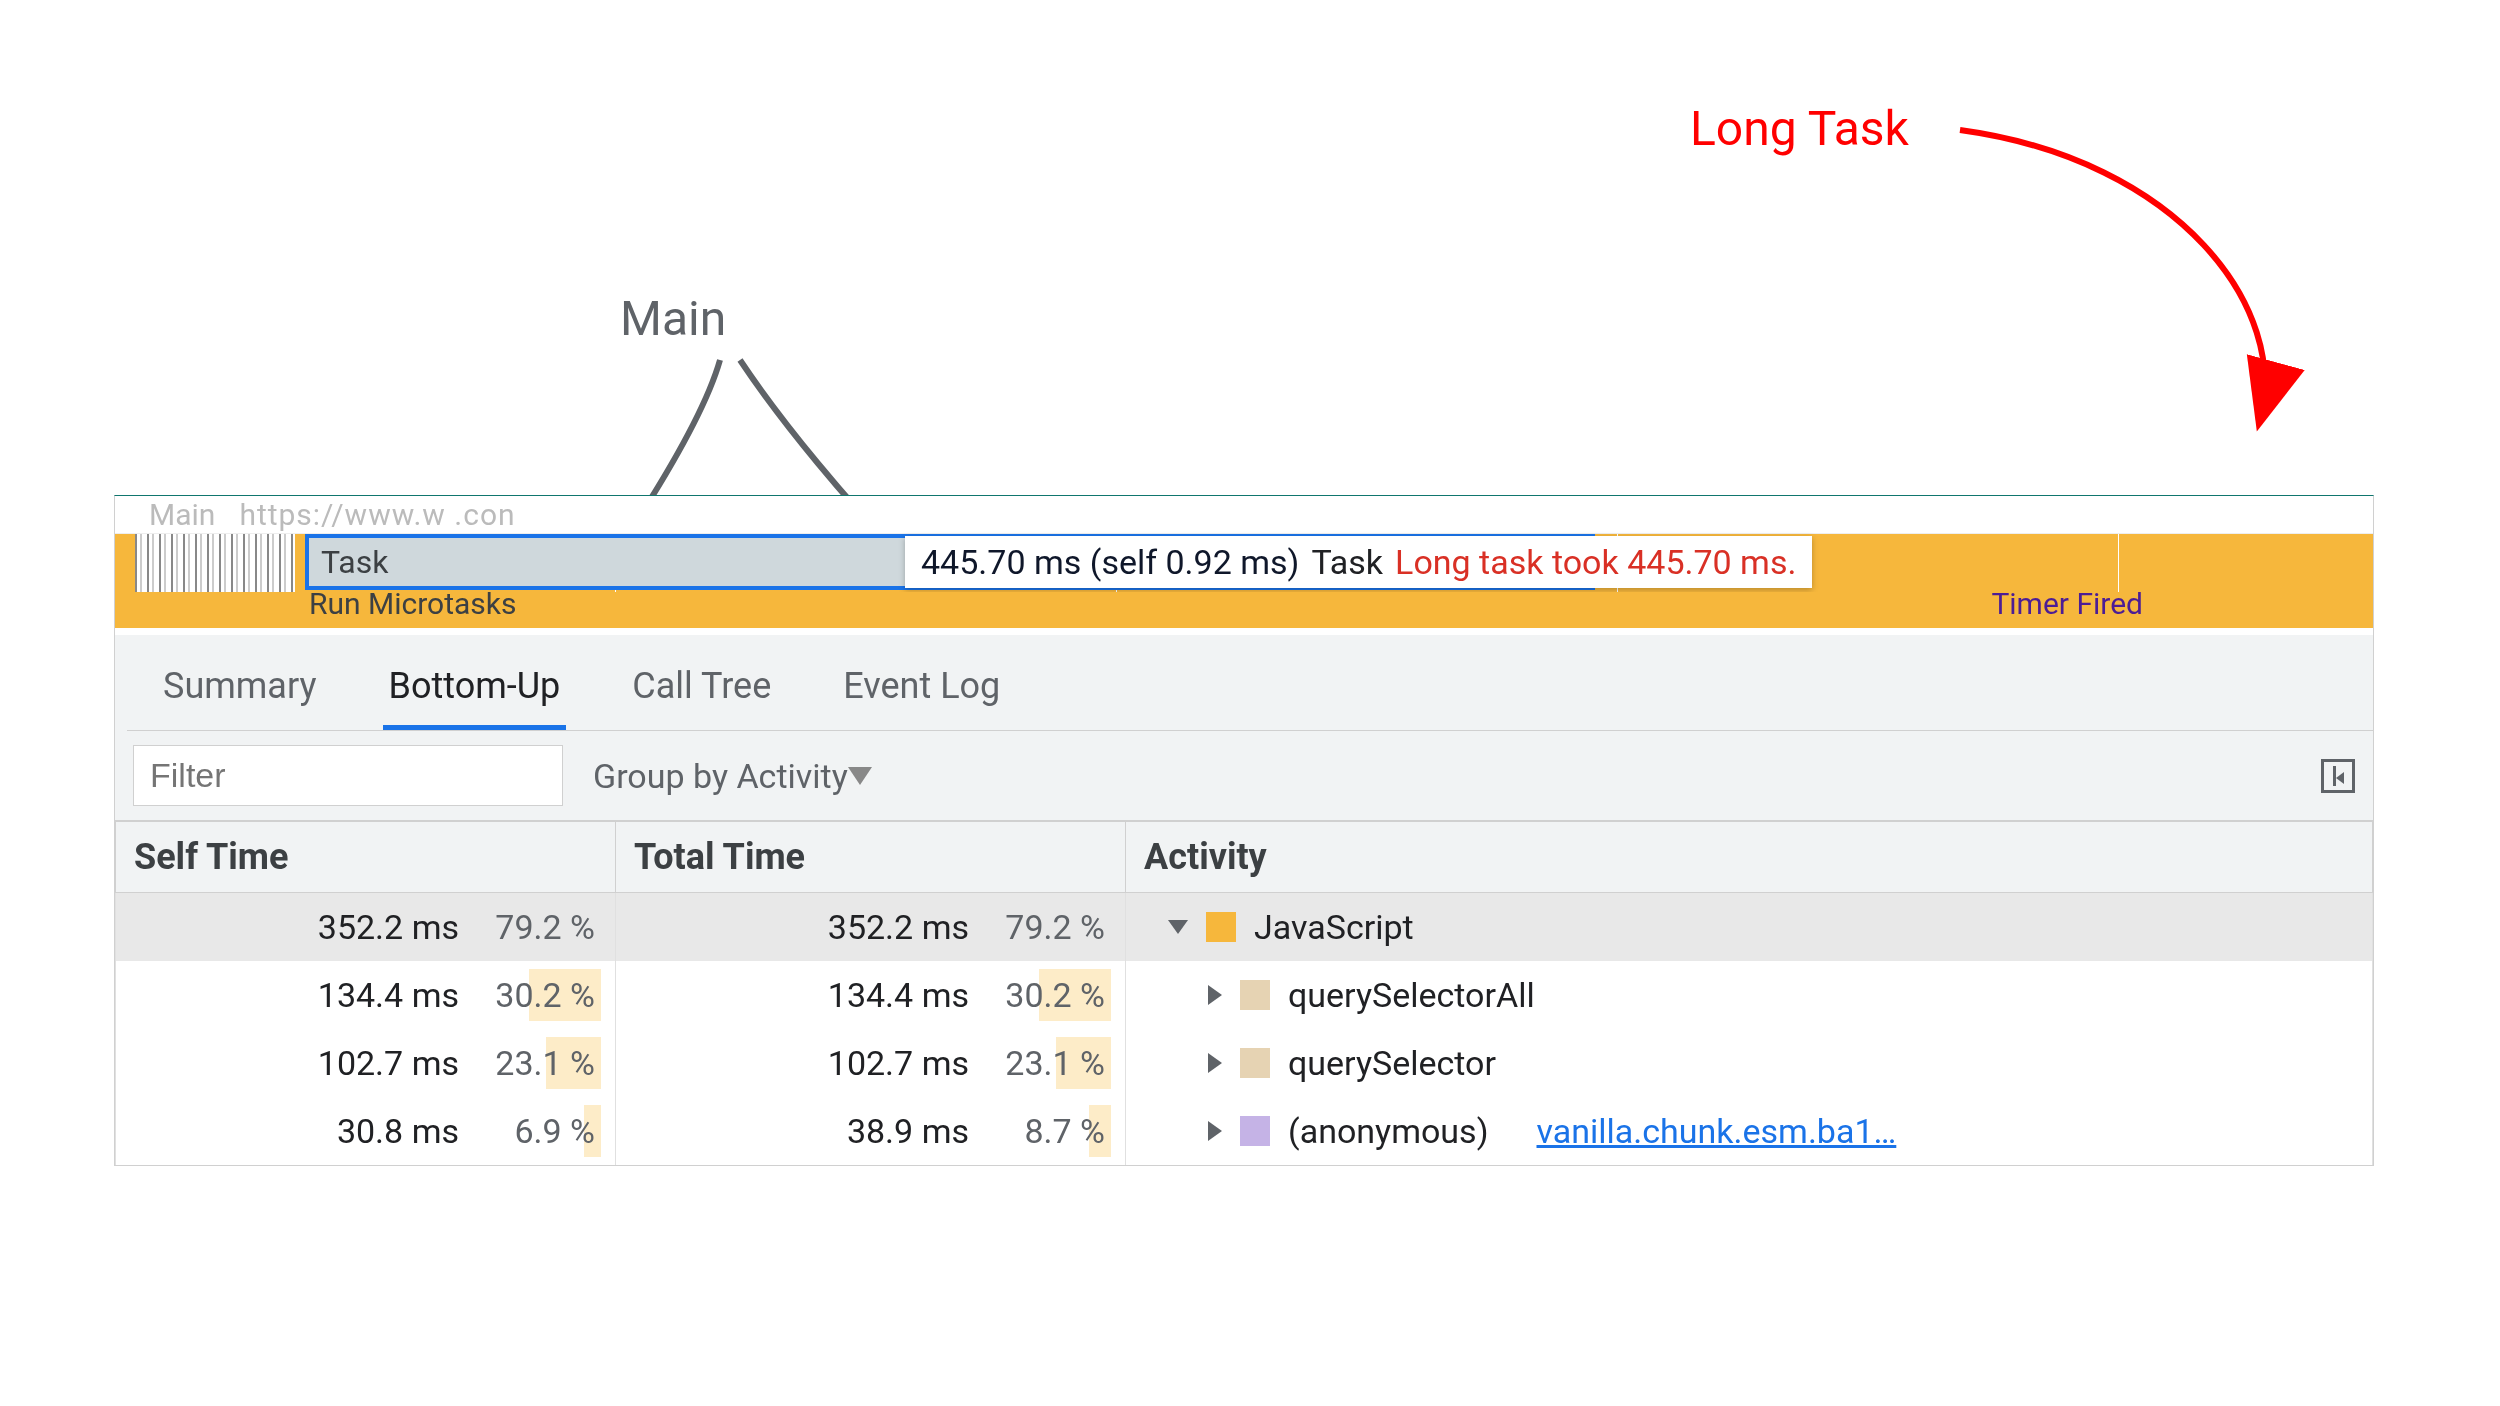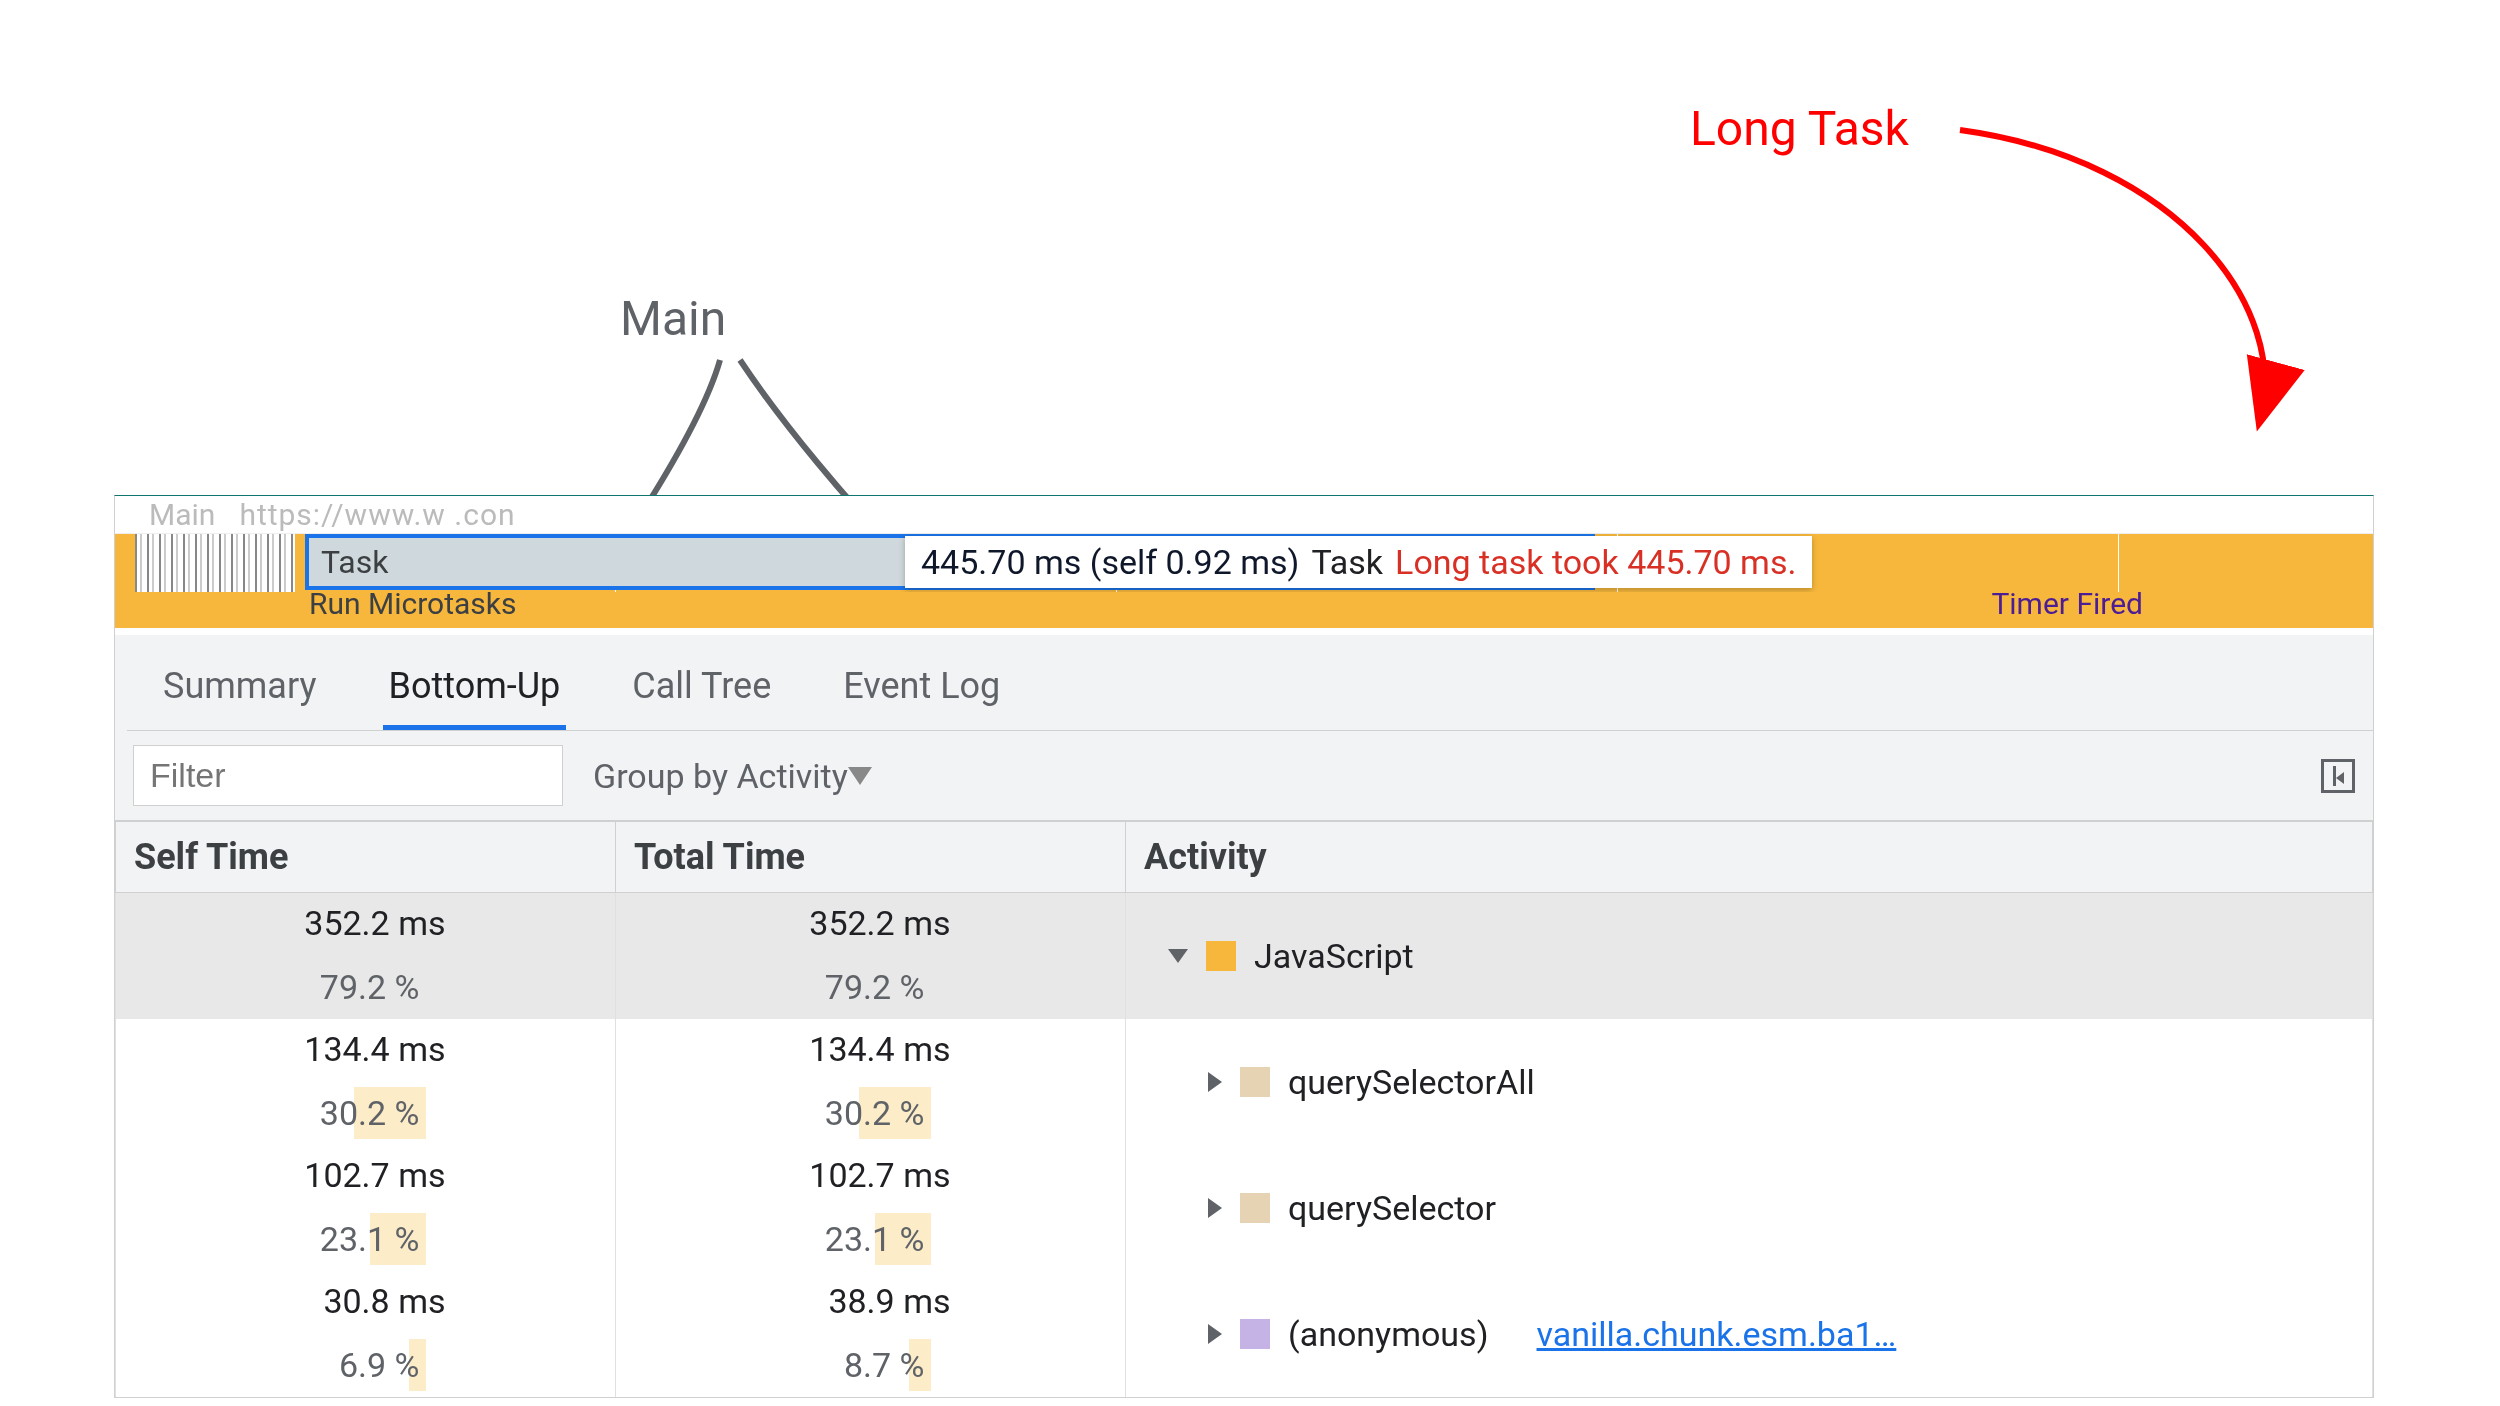--- a/index.html
+++ b/index.html
@@ -205,21 +205,20 @@
   .col-self { width: 500px; }
   .col-total { width: 510px; }
   .col-activity { }
 
   .num-cell {
     display: flex;
     justify-content: flex-end;
     align-items: center;
     gap: 22px;
     position: relative;
-    flex-direction: column;
   }
   .ms { text-align: right; min-width: 160px; }
   .pct {
     text-align: right;
     min-width: 120px;
     color: #5f6368;
     position: relative;
     padding: 2px 6px;
   }
   .pct .pct-bar {

